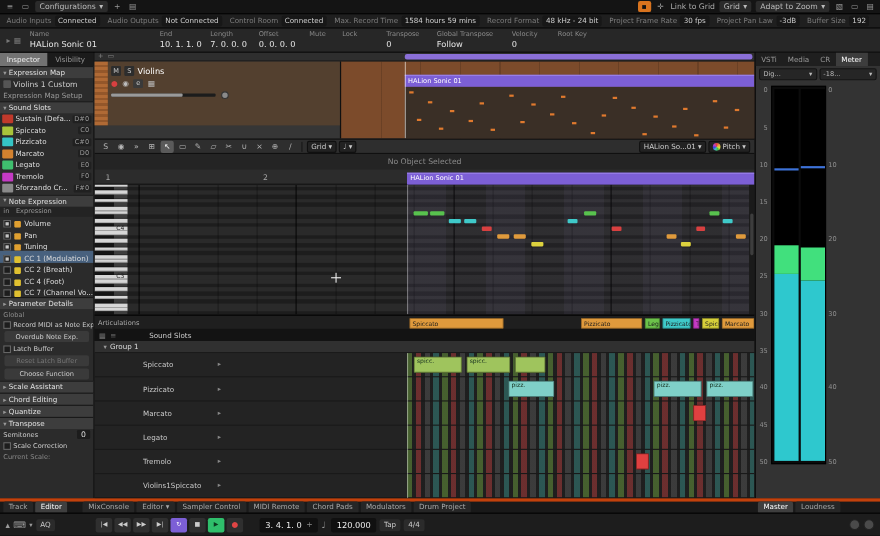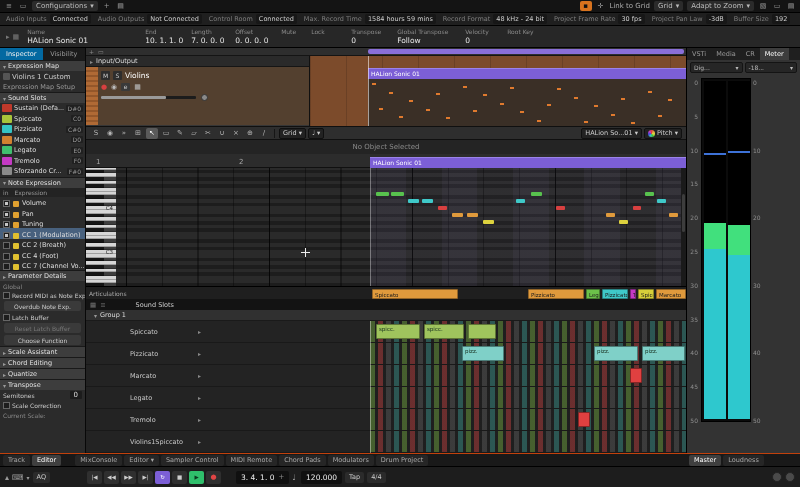--- a/index.html
+++ b/index.html
@@ -31,21 +31,21 @@
 .il-value{font-size:7.5px;color:#e6e6e6;line-height:10px;white-space:nowrap}
 
 
 .workspace{position:absolute;top:48px;left:0;width:800px;height:405px}
 
 
 .inspector{position:absolute;left:0;top:0;width:86px;height:405px;background:#2b2b2b;
   border-right:1px solid #080808;display:flex;flex-direction:column;font-size:7px;overflow:hidden}
 #insp-tabs{display:flex;height:12px;background:#1b1b1b;flex:none}
 .insp-tab{flex:1;text-align:center;line-height:12px;color:#999;font-size:6.5px}
-.insp-tab.active{background:#0369a1;color:#eee}
+.insp-tab.active{background:#737373;color:#eee}
 .sec-h{height:11px;background:#3d3d3d;border-top:1px solid #191919;display:flex;align-items:center;
   padding:0 3px;gap:2px;color:#e0e0e0;font-size:6.5px;flex:none;white-space:nowrap;overflow:hidden}
 .sec-h .chev{color:#999;font-size:6px}
 .irow{height:10px;display:flex;align-items:center;padding:0 3px;gap:2px;white-space:nowrap;overflow:hidden;flex:none;color:#ccc}
 .map-ic{width:7px;height:7px;background:#555;border-radius:1px;flex:none}
 .sub{color:#9a9a9a;font-size:6.5px}
 .slot-row{height:10.5px;display:flex;align-items:center;gap:2px;padding:0 2px;flex:none;overflow:hidden}
 .slot-color{width:10px;height:8px;border-radius:1px;flex:none}
 .slot-name{flex:1;overflow:hidden;white-space:nowrap;color:#ddd;font-size:6.5px}
 .slot-key{color:#999;font-size:6px;background:#202020;padding:0 2px;border-radius:1px;flex:none}
@@ -169,21 +169,21 @@
 .snum{position:absolute;font-size:6px;color:#8f8f8f;line-height:6px}
 #scaleL{position:absolute;left:0;top:2px;width:12px;height:344px;text-align:right}
 #scaleL .snum{right:1px}
 #scaleR{position:absolute;left:66px;top:2px;width:16px;height:344px;text-align:left}
 .rp-stats{position:absolute;top:382px;left:0;width:113px;display:flex}
 .stat{flex:1;text-align:center}
 .stat-label{font-size:6px;color:#9a9a9a;line-height:8px}
 .stat-value{font-size:8px;color:#fff;line-height:10px}
 
 
-.bottom-tabs{position:absolute;top:453px;left:0;width:800px;height:13px;background:#191919;border-top:1px solid #c2410c;
+.bottom-tabs{position:absolute;top:453px;left:0;width:800px;height:13px;background:#191919;border-top:3px solid #c2410c;
   display:fl ex}
 .bottom-tabs{display:flex;align-items:center;gap:2px;padding:0 3px;font-size:6.5px}
 .bt{padding:0 5px;height:11px;line-height:11px;border-radius:2px;color:#a8a8a8;background:#262626;white-space:nowrap}
 .bt.active{background:#3f3f3f;color:#fff}
 #bt-center{display:flex;gap:2px;margin-left:12px;align-items:center}
 #bt-left{display:flex;gap:2px;align-items:center}
 #bt-right{position:absolute;left:689px;display:flex;gap:2px;align-items:center}
 
 .transport{position:absolute;top:466px;left:0;width:800px;height:21px;background:#1d1d1d;border-top:1px solid #000;
   display:flex;align-items:center;gap:3px;padding:0 5px}
@@ -482,24 +482,20 @@
       <div class="proj-toolbar">
         <span class="pt-icons">
           <span>+</span>
           <span>▭</span>
         </span>
         <div class="range-bar"></div>
       </div>
 
       <div class="proj-zone">
         <div class="track-list">
-          <div class="io-row">
-            <span style="color:#888;font-size:6px">▸</span>
-            <span>Input/Output</span>
-          </div>
           <div class="violins">
             <div class="ct"></div>
             <div class="v-rows">
               <div class="v-row1">
                 <span class="ms">M</span>
                 <span class="ms">S</span>
                 <span class="v-name">Violins</span>
               </div>
               <div class="v-row2">
                 <span class="vrec">●</span>

